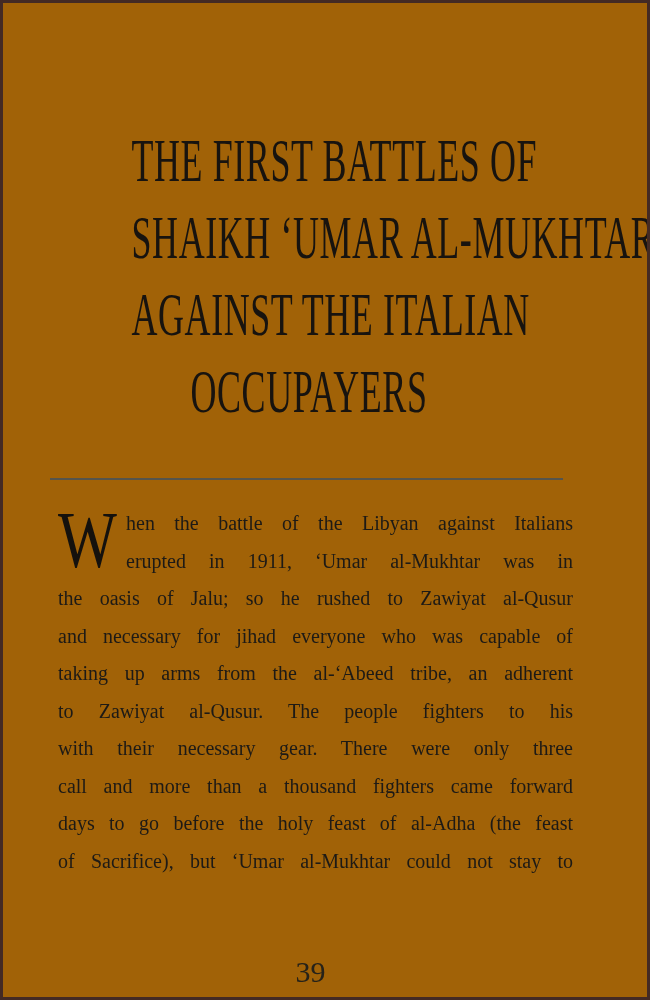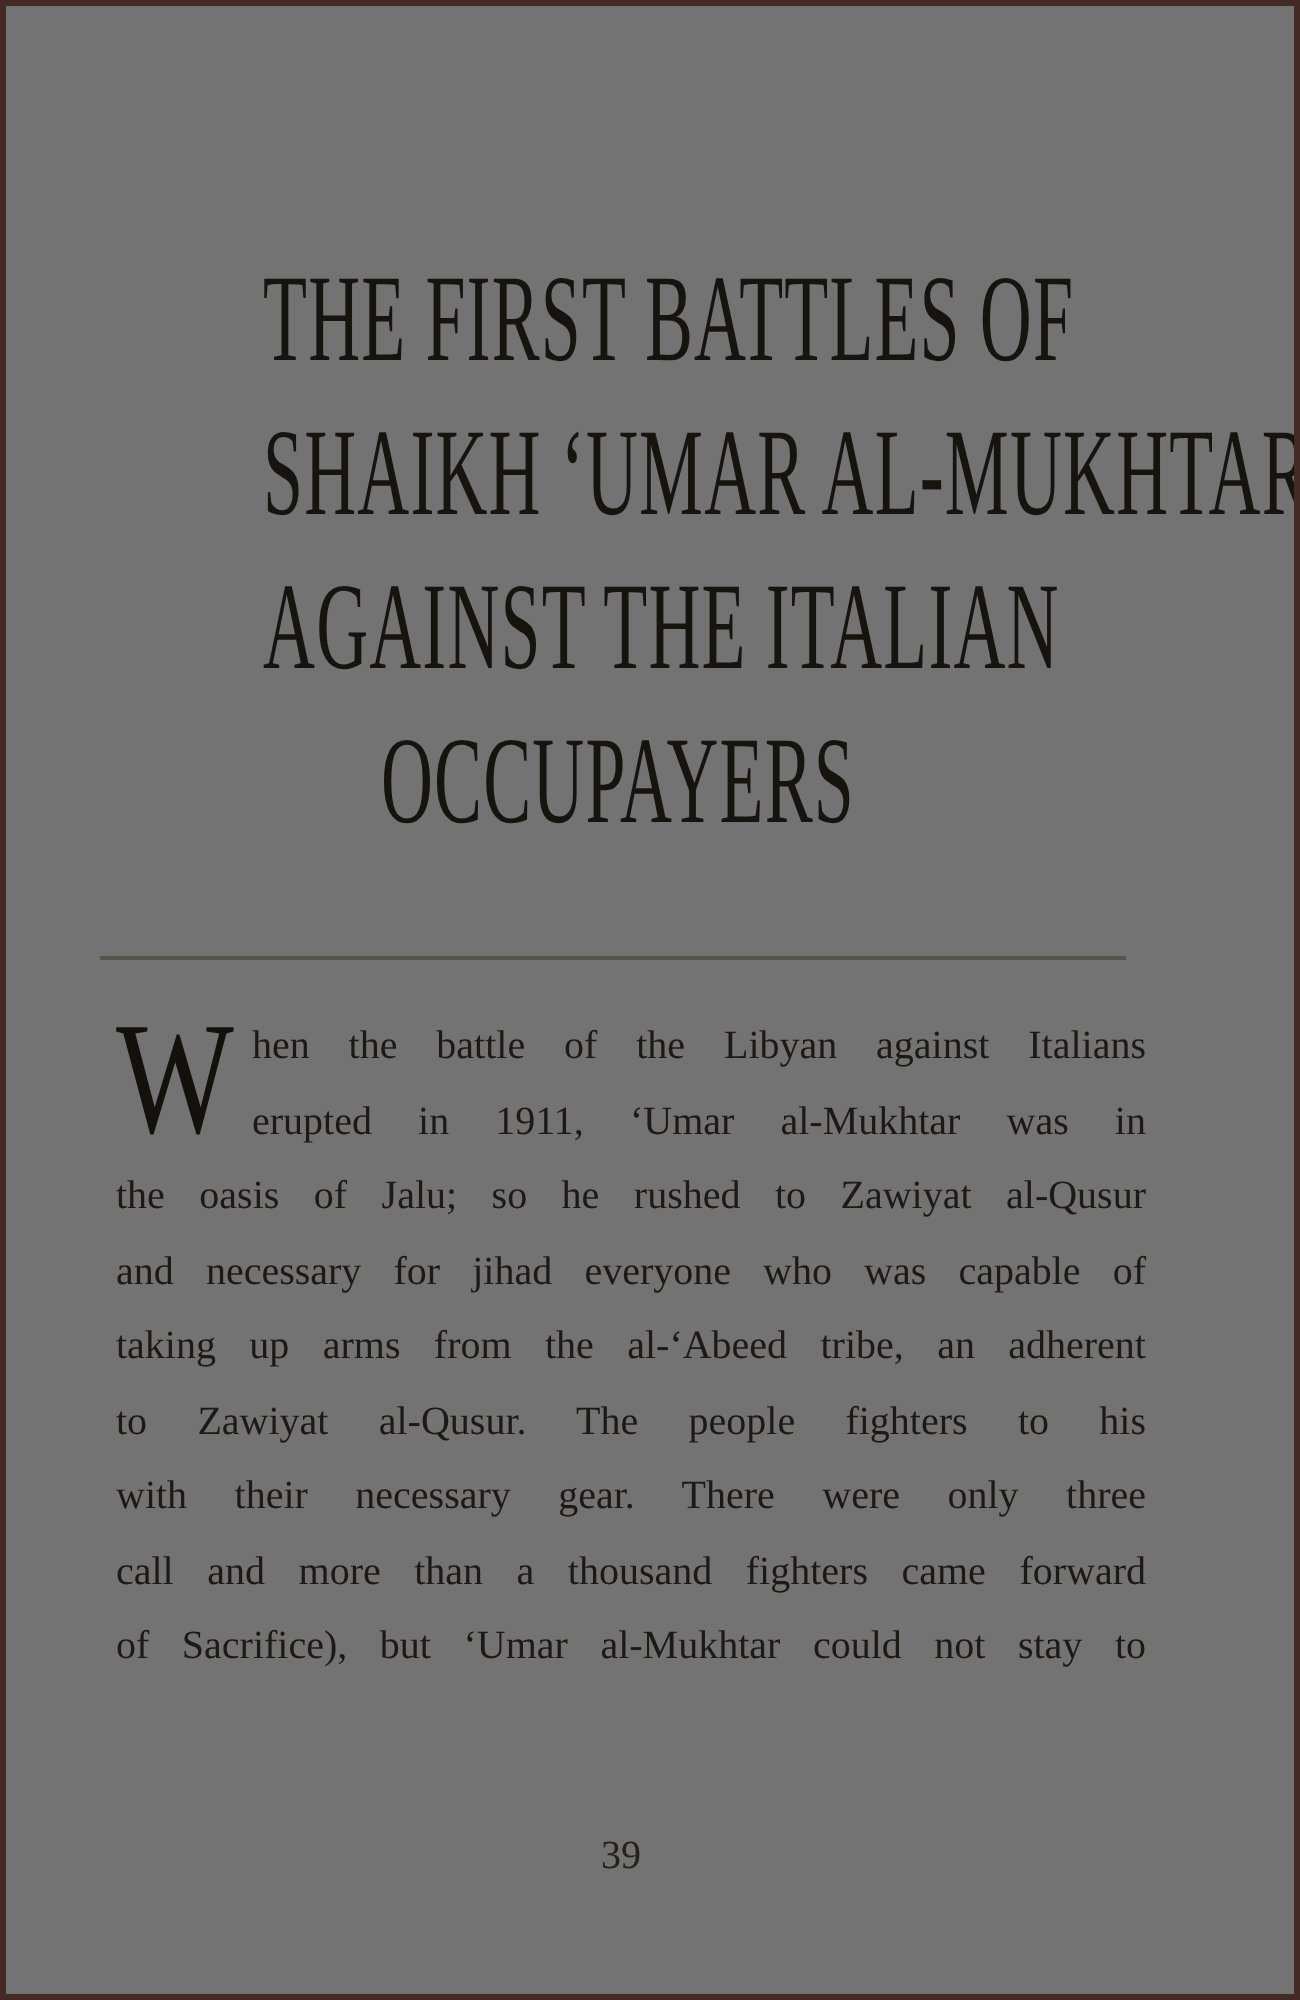--- a/index.html
+++ b/index.html
@@ -1,21 +1,21 @@
 <!DOCTYPE html>
 <html><head>
 <meta charset="utf-8">
 <style>
   html,body { margin:0; padding:0; background:#e8e6e0; }
   #page {
     position:relative;
     width:650px; height:1000px;
     box-sizing:border-box;
     margin:0 auto;
-    background:#737373;
+    background:#a16207;
     border:3px solid #432a24;
     font-family:"Liberation Serif", serif;
     color:#1d1a16;
     overflow:hidden;
   }
   
   .title { position:absolute; top:119px; left:0; width:612px; }
   .title-line {
     height:77px; line-height:77px;
     text-align:center;
@@ -48,23 +48,23 @@
   }
   .line {
     height:37.5px;
     text-align:justify;
     text-align-last:justify;
     white-space:normal;
   }
   .it { }
   
   .footer {
-    position:absolute; top:914px; left:55px; width:505px;
+    position:absolute; top:952px; left:55px; width:505px;
     text-align:center;
-    font-size:20px;
+    font-size:30px;
     color:#262219;
   }
 </style>
 </head>
 <body>
 
 <div id="page">
 
   <div class="title">
     <div class="title-line">THE FIRST BATTLES OF</div>
@@ -79,19 +79,20 @@
     <span class="dropcap">W</span>
     <div id="body-lines">
         <div class="line"><span>hen the battle of the Libyan against Italians</span></div>
         <div class="line"><span>erupted in 1911, ‘Umar al-Mukhtar was in</span></div>
         <div class="line"><span>the oasis of Jalu; so he rushed to Zawiyat al-Qusur</span></div>
         <div class="line"><span>and necessary for </span><span class="it">jihad</span><span> everyone who was capable of</span></div>
         <div class="line"><span>taking up arms from the al-‘Abeed tribe, an adherent</span></div>
         <div class="line"><span>to Zawiyat al-Qusur. The people fighters to his</span></div>
         <div class="line"><span>with their necessary gear. There were only three</span></div>
         <div class="line"><span>call and more than a thousand fighters came forward</span></div>
+        <div class="line"><span>days to go before the holy feast of al-Adha (the feast</span></div>
         <div class="line"><span>of Sacrifice), but ‘Umar al-Mukhtar could not stay to</span></div>
       </div>
   </div>
 
   <div class="footer">39</div>
 
 </div>
 
 </body></html>

